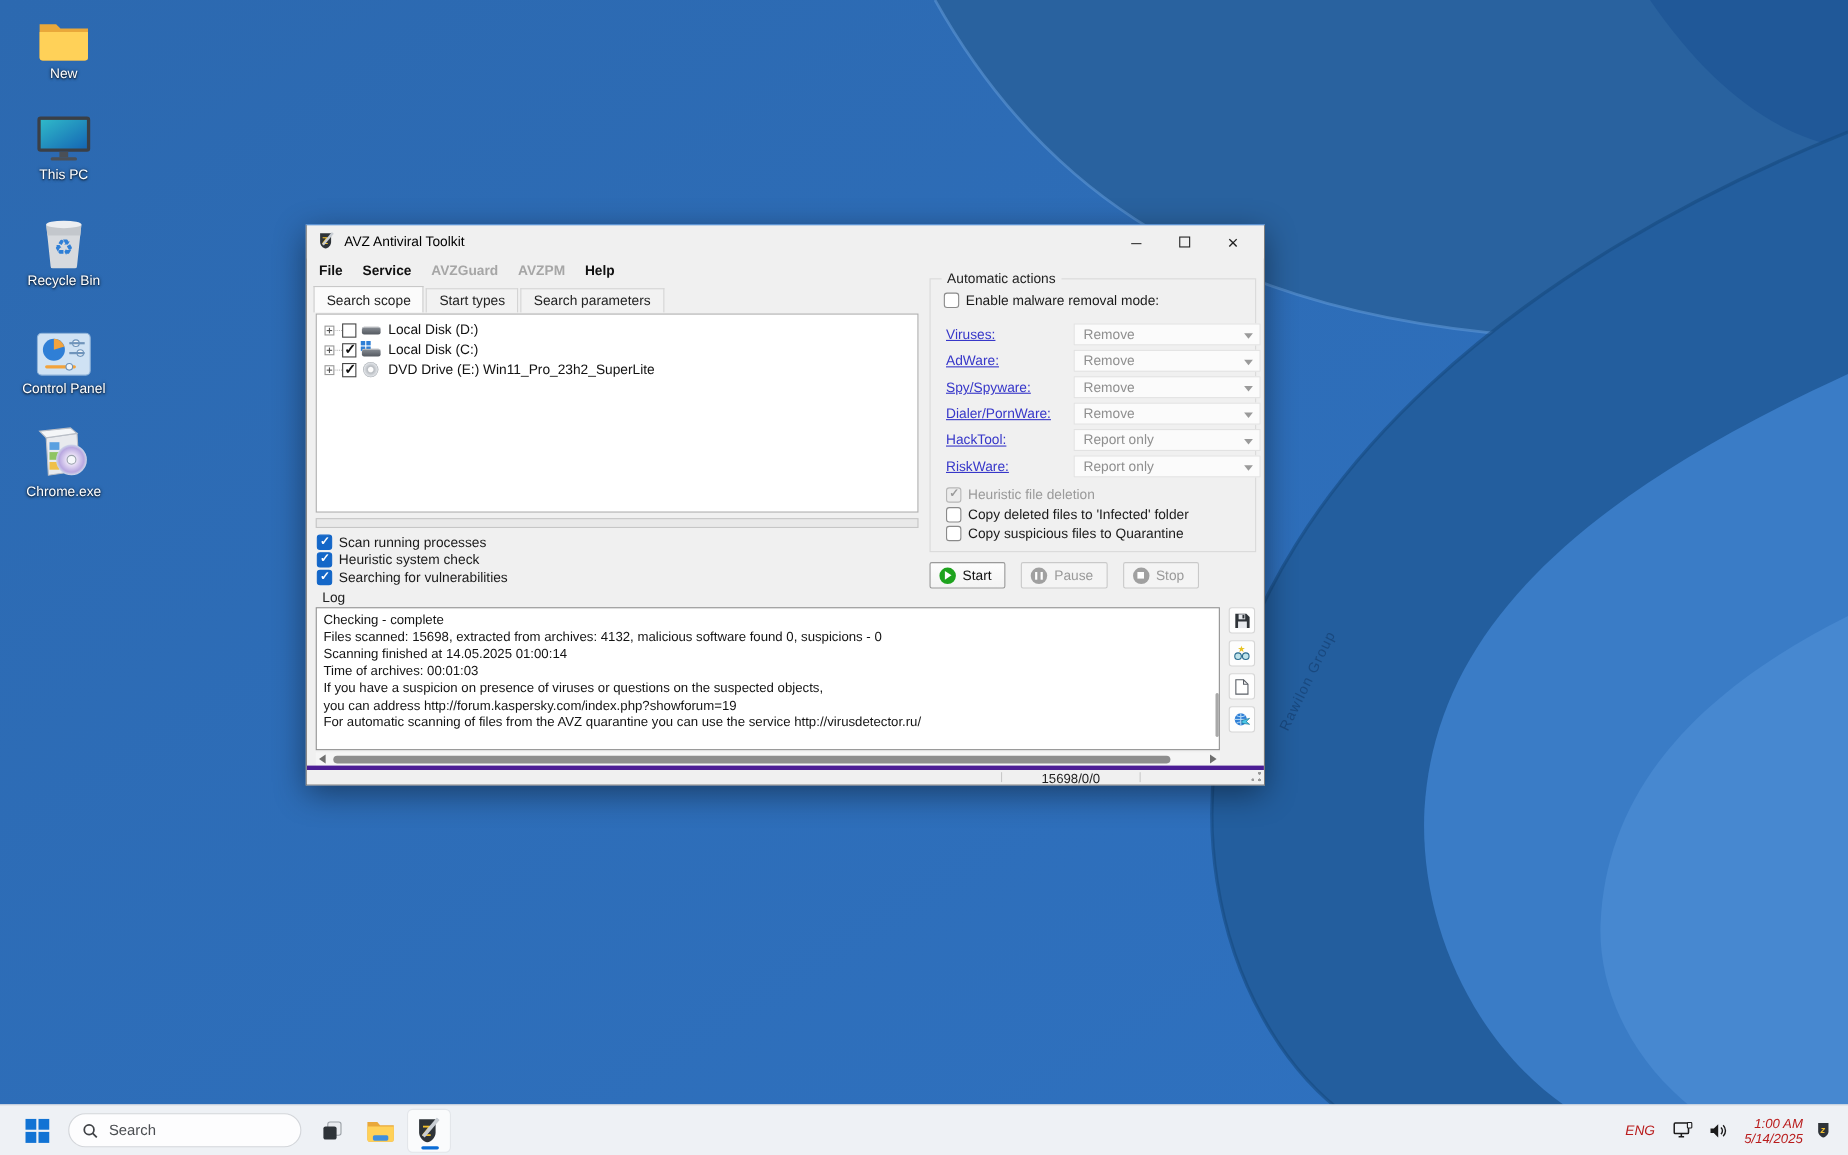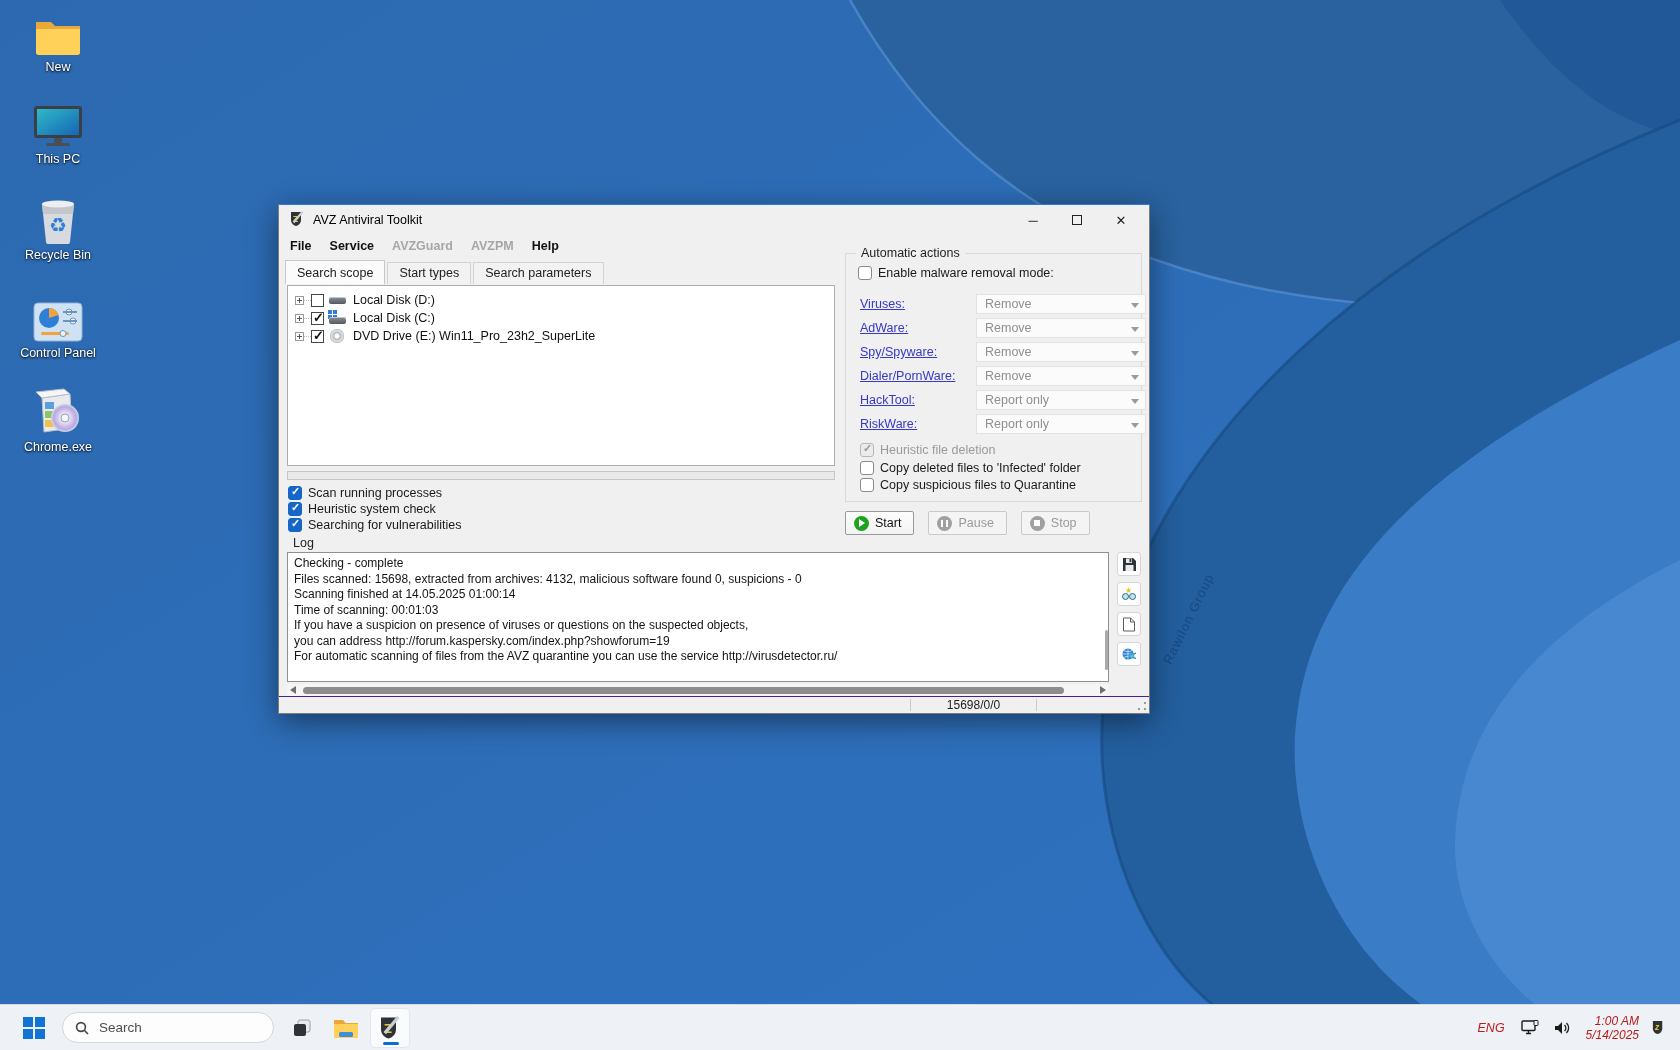--- a/index.html
+++ b/index.html
@@ -98,21 +98,21 @@
      margin-bottom:6px; display:flex; align-items:center; justify-content:center; }
 
   
   #hscroll { position:absolute; left:8px; top:479px; width:822px; height:13px; background:#f5f5f5; }
   .hs-arrow { position:absolute; top:2px; width:0; height:0; border-top:4.5px solid transparent; border-bottom:4.5px solid transparent; }
   .hs-left { left:3px; border-right:6px solid #6f6f6f; }
   .hs-right { right:3px; border-left:6px solid #6f6f6f; }
   #hthumb { position:absolute; left:16px; top:3px; width:761px; height:7px; background:#8d8d8d; border-radius:4px; }
 
   
-  #statusbar { position:absolute; left:0; bottom:0; width:100%; height:17px; background:#f0f0f0; border-top:1px solid #4c1d95; font-size:12px; color:#222; }
+  #statusbar { position:absolute; left:0; bottom:0; width:100%; height:17px; background:#f0f0f0; border-top:4px solid #4c1d95; font-size:12px; color:#222; }
   .sb-div { position:absolute; top:2px; bottom:2px; width:1px; background:#c9c9c9; }
   #sb-counter { position:absolute; left:632px; width:125px; text-align:center; top:1px; }
   #resize-grip { position:absolute; right:2px; bottom:2px; width:10px; height:10px;
      background:radial-gradient(circle at 8px 2px,#9a9a9a 1.2px,transparent 1.5px),
                 radial-gradient(circle at 8px 8px,#9a9a9a 1.2px,transparent 1.5px),
                 radial-gradient(circle at 2px 8px,#9a9a9a 1.2px,transparent 1.5px); }
 
   
   #taskbar { position:absolute; left:0; bottom:0; width:1680px; height:46px; background:#eef1f5; border-top:1px solid #d8dbe0; z-index:10;
      display:flex; align-items:center; }
@@ -397,21 +397,21 @@
         </span>
       <span>Stop</span>
     </div>
   </div>
 
   <div id="log-title">Log</div>
   <div id="log-box">
     <div>Checking - complete</div>
     <div>Files scanned: 15698, extracted from archives: 4132, malicious software found 0, suspicions - 0</div>
     <div>Scanning finished at 14.05.2025 01:00:14</div>
-    <div>Time of scanning: 00:01:03</div>
+    <div>Time of archives: 00:01:03</div>
     <div>If you have a suspicion on presence of viruses or questions on the suspected objects,</div>
     <div>you can address http://forum.kaspersky.com/index.php?showforum=19</div>
     <div>For automatic scanning of files from the AVZ quarantine you can use the service http://virusdetector.ru/</div>
   </div>
   <div id="log-vthumb"></div>
 
   <div class="tools-col">
     <div class="tool-btn">
       <svg width="15" height="15" viewBox="0 0 15 15">
           <path d="M1,1 h10 l3,3 v10 h-13 Z" fill="#2e3338"></path>

